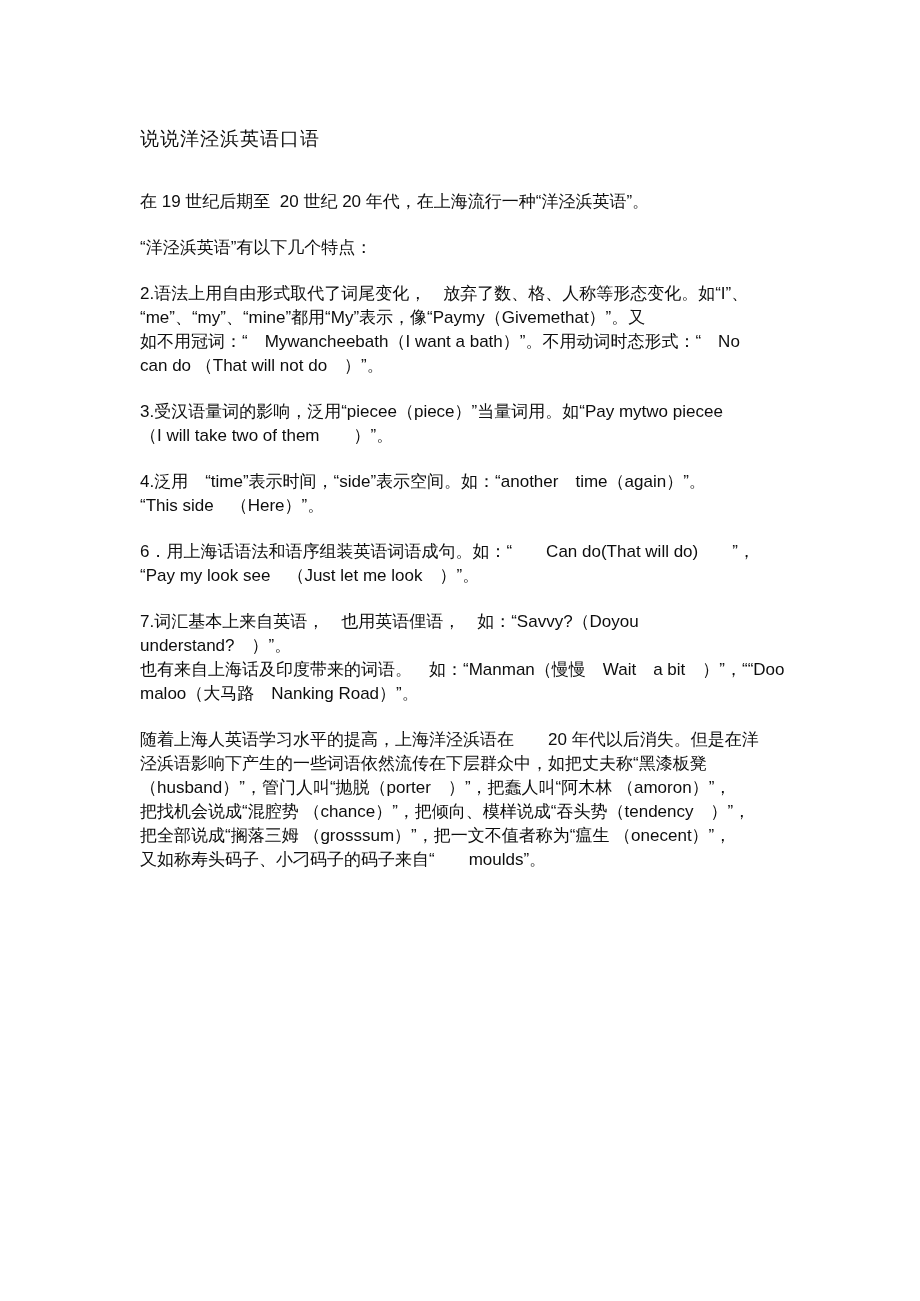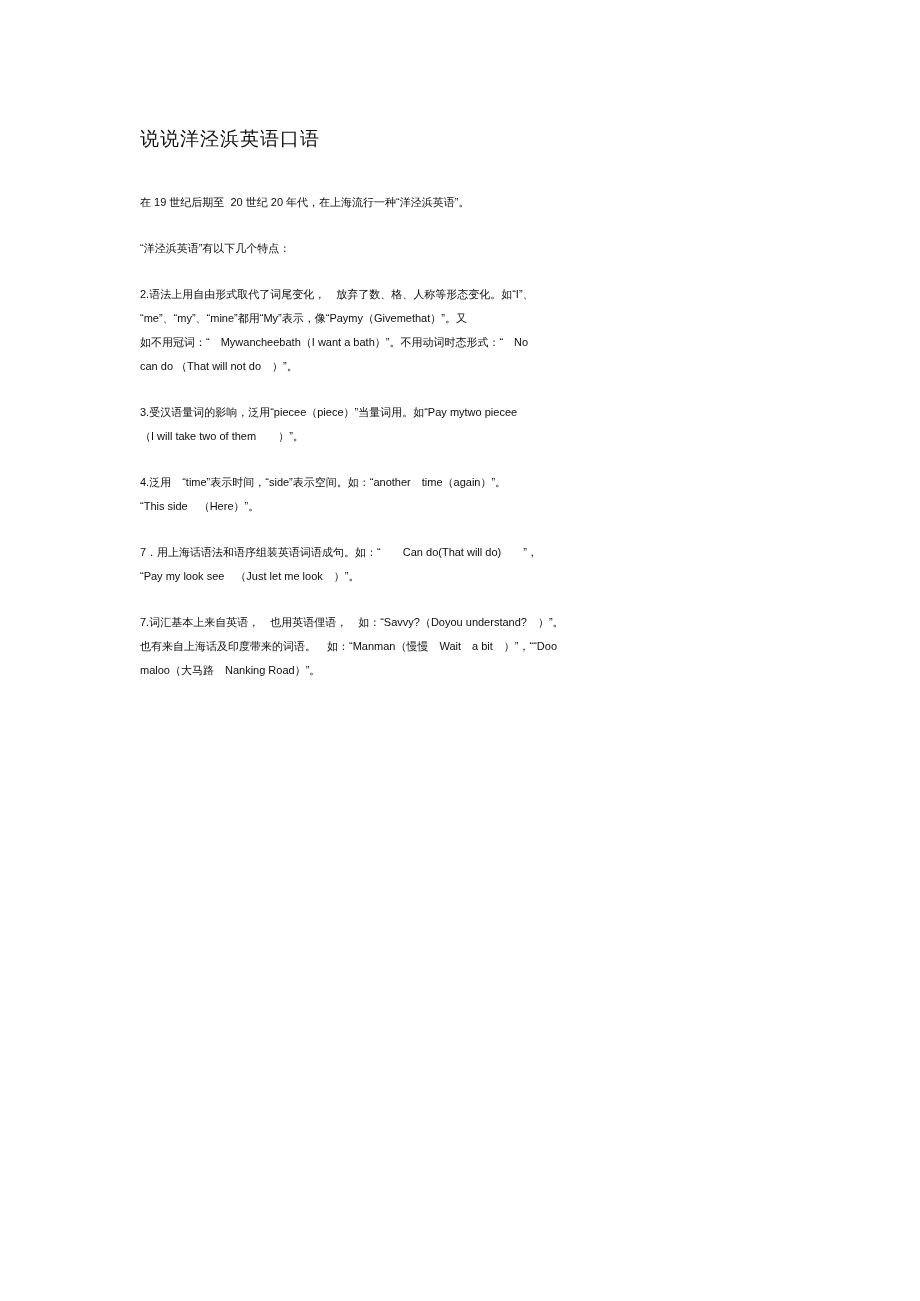--- a/index.html
+++ b/index.html
@@ -20,21 +20,21 @@
   }
   .title {
     font-size: 19px;
     font-weight: 400;
     line-height: 26px;
     margin: 0 0 38px 0;
     padding-right: 28px;
     letter-spacing: 1px;
   }
   .para {
-    font-size: 11px;
+    font-size: 17px;
     line-height: 24px;
     margin: 0 0 22px 0;
     white-space: pre-wrap;
     word-break: break-word;
   }
 </style>
 </head>
 <body>
 
 <div class="page">
@@ -50,22 +50,28 @@
 如不用冠词：“　Mywancheebath（I want a bath）”。不用动词时态形式：“　No
 can do （That will not do　）”。</p>
 
   <p class="para">3.受汉语量词的影响，泛用“piecee（piece）”当量词用。如“Pay mytwo piecee
 （I will take two of them　　）”。</p>
 
   <p class="para">4.泛用　“time”表示时间，“side”表示空间。如：“another　time（again）”。
 “This side　（Here）”。</p>
 
 
-  <p class="para">7．用上海话语法和语序组装英语词语成句。如：“　　Can do(That will do)　　”，
+  <p class="para">6．用上海话语法和语序组装英语词语成句。如：“　　Can do(That will do)　　”，
 “Pay my look see　（Just let me look　）”。</p>
 
   <p class="para">7.词汇基本上来自英语，　也用英语俚语，　如：“Savvy?（Doyou understand?　）”。
 也有来自上海话及印度带来的词语。　如：“Manman（慢慢　Wait　a bit　）”，““Doo
 maloo（大马路　Nanking Road）”。</p>
 
 
 
+  <p class="para">随着上海人英语学习水平的提高，上海洋泾浜语在　　20 年代以后消失。但是在洋
+泾浜语影响下产生的一些词语依然流传在下层群众中，如把丈夫称“黑漆板凳
+（husband）”，管门人叫“抛脱（porter　）”，把蠢人叫“阿木林 （amoron）”，
+把找机会说成“混腔势 （chance）”，把倾向、模样说成“吞头势（tendency　）”，
+把全部说成“搁落三姆 （grosssum）”，把一文不值者称为“瘟生 （onecent）”，
+又如称寿头码子、小刁码子的码子来自“　　moulds”。</p>
 </div>
 
 </body></html>

